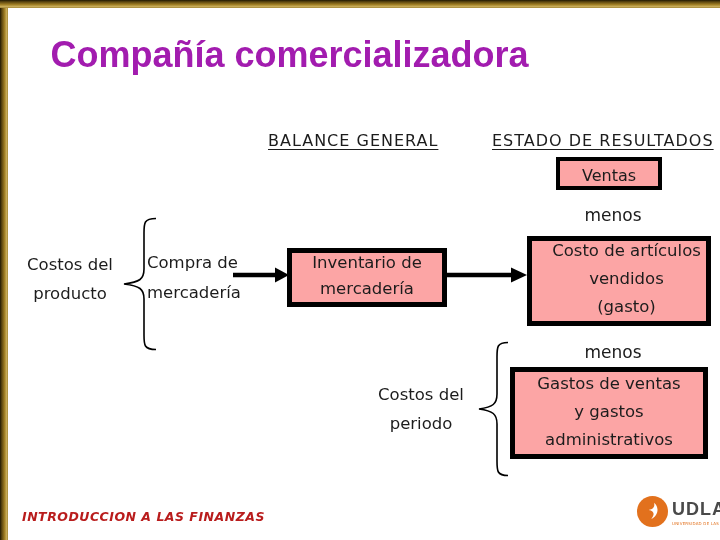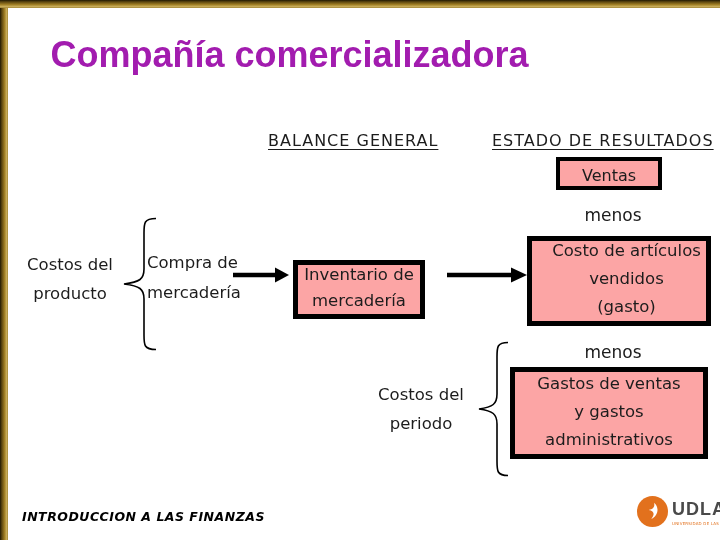--- a/index.html
+++ b/index.html
@@ -68,24 +68,23 @@
     box-sizing: border-box;
   }
   .box.ventas {
     left: 556px; top: 157px;
     width: 106px; height: 33px;
     border-width: 4px;
     line-height: 20px;
     font-size: 16px;
   }
   .box.inventario {
-    left: 287px; top: 260px;
-    width: 132px; height: 59px;
+    left: 287px; top: 248px;
+    width: 160px; height: 59px;
     line-height: 26px;
-    margin-left: 6px;
   }
   .box.costo-articulos {
     left: 527px; top: 236px;
     width: 184px; height: 90px; padding-left: 15px;
   }
   .box.gastos {
     left: 510px; top: 367px;
     width: 198px; height: 92px;
   }
   .menos {
@@ -116,21 +115,21 @@
   }
   .brace, .arrow {
     position: absolute;
   }
   .footer-course {
     position: absolute;
     left: 22px; top: 509px;
     font-size: 12.5px;
     font-weight: bold;
     font-style: italic;
-    color: #000000;
+    color: #b91c1c;
     letter-spacing: 0.5px;
     white-space: nowrap;
   }
   .logo {
     position: absolute;
     left: 637px; top: 496px;
     width: 80px; height: 34px;
   }
   .logo-circle {
     position: absolute;

